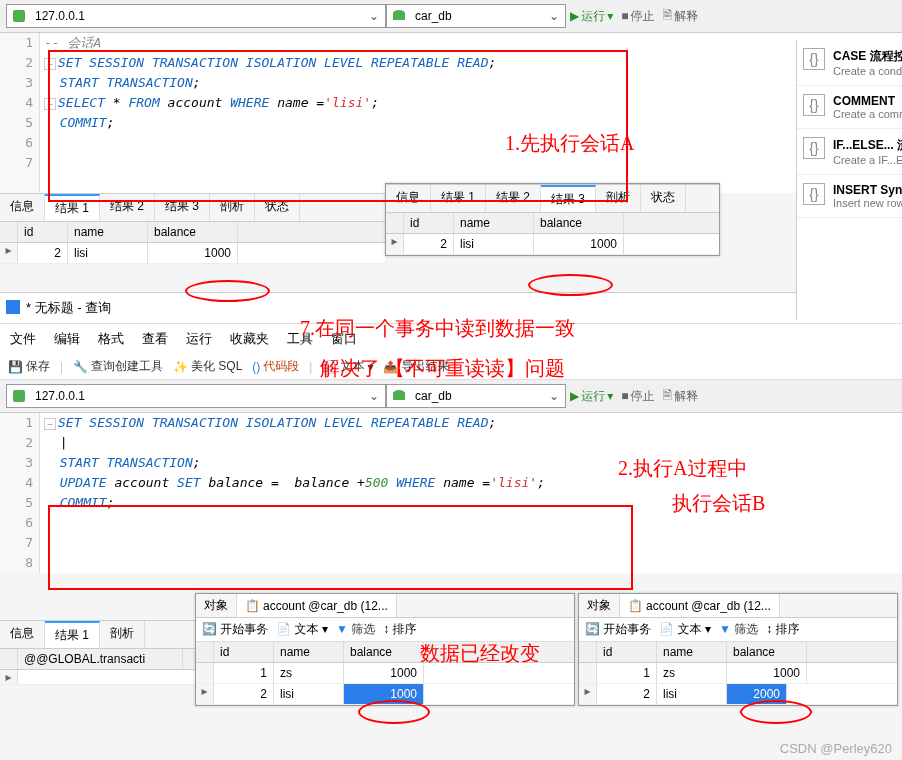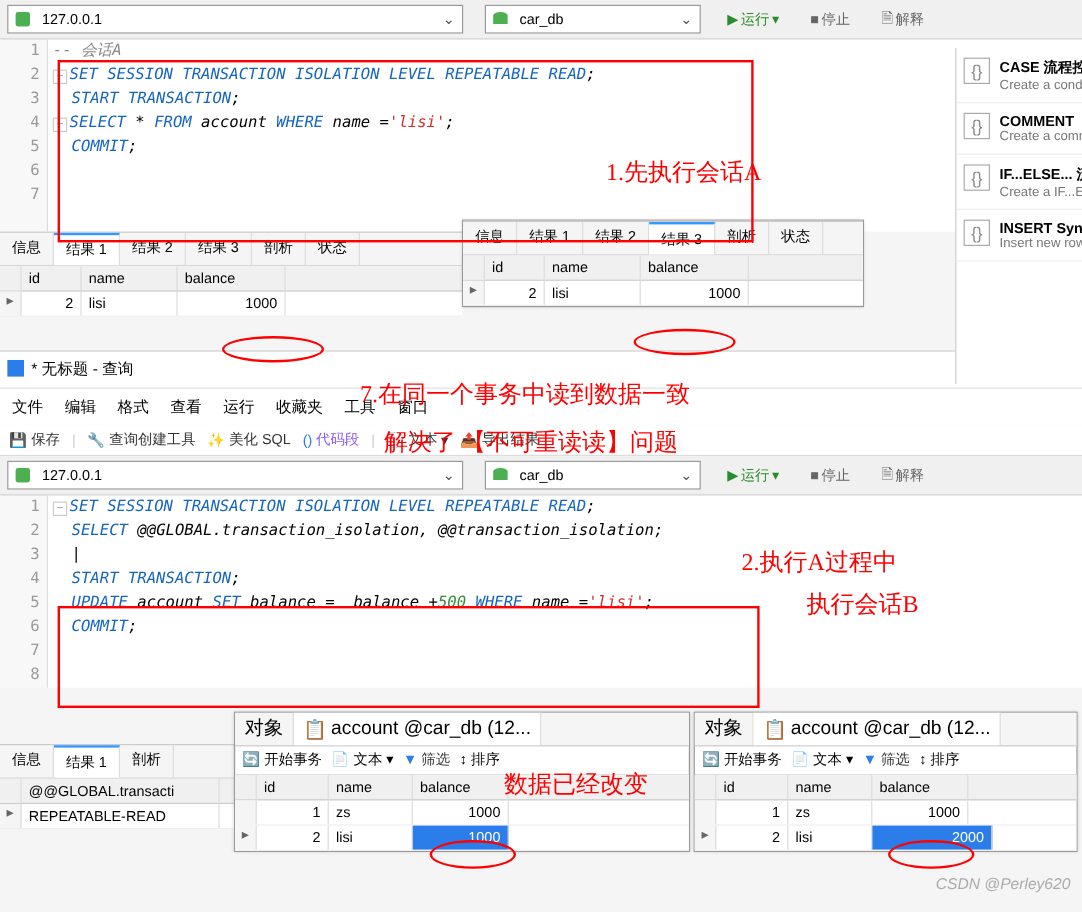--- a/index.html
+++ b/index.html
@@ -1,17 +1,17 @@
 <!DOCTYPE html>
 <html><head>
 <meta charset="utf-8">
 <style>
 * { box-sizing: border-box; margin: 0; padding: 0; }
 body { font-family: "Microsoft YaHei", Arial, sans-serif; font-size: 12px; background: #f5f5f5; width: 902px; height: 760px; overflow: hidden; position: relative; }
-.topbar { display: flex; align-items: center; padding: 4px 6px; background: #f0f0f0; border-bottom: 1px solid #ccc; gap: 18px; }
+.topbar { display: flex; align-items: center; padding: 4px 6px; background: #f0f0f0; border-bottom: 1px solid #ccc; gap: 0; }
 .dropdown { display: flex; align-items: center; border: 1px solid #999; background: #fff; height: 24px; flex: 1; }
 .dropdown .icon { width: 20px; height: 20px; display: flex; align-items: center; justify-content: center; margin: 0 2px; }
 .dropdown .text { flex: 1; padding: 0 4px; font-size: 12px; }
 .dropdown .caret { padding: 0 6px; color: #555; }
 .runbtn { color: #2a8c2a; font-size: 12px; display: flex; align-items: center; gap: 2px; padding: 0 4px; }
 .stopbtn, .explainbtn { color: #666; font-size: 12px; display: flex; align-items: center; gap: 2px; padding: 0 4px; }
 .session { display: flex; }
 .gutter { width: 40px; background: #f8f8f8; border-right: 1px solid #ddd; text-align: right; padding-right: 6px; color: #999; font-family: Consolas, monospace; font-size: 13px; line-height: 20px; }
 .code { flex: 1; background: #fff; font-family: Consolas, monospace; font-size: 13px; line-height: 20px; padding: 0 4px; position: relative; font-style: italic; }
 .code .line { white-space: pre; }
@@ -36,26 +36,26 @@
 .sidebar .head { padding: 6px; font-size: 13px; border-bottom: 1px solid #ddd; }
 .sidebar .item { display: flex; gap: 8px; padding: 8px 6px; border-bottom: 1px solid #eee; }
 .sidebar .item .ic { width: 22px; height: 22px; border: 1px solid #aaa; display: flex; align-items: center; justify-content: center; font-size: 14px; color: #888; flex-shrink: 0; }
 .sidebar .item .t1 { font-weight: bold; font-size: 12px; white-space: nowrap; }
 .sidebar .item .t2 { font-size: 11px; color: #777; white-space: nowrap; }
 .wintitle { display: flex; align-items: center; gap: 6px; padding: 6px; background: #fff; border-top: 1px solid #ccc; border-bottom: 1px solid #ddd; font-size: 13px; }
 .menubar { display: flex; gap: 18px; padding: 6px 10px; background: #fff; font-size: 13px; }
 .toolbar { display: flex; gap: 10px; padding: 4px 8px; background: #fff; border-bottom: 1px solid #ddd; align-items: center; font-size: 12px; color: #333; }
 .toolbar .t { display: flex; align-items: center; gap: 3px; }
 .subpane { position: absolute; background: #fff; border: 1px solid #999; box-shadow: 0 0 3px rgba(0,0,0,0.2); }
-.subpane .subtabs { display: flex; background: #f5f5f5; border-bottom: 1px solid #ccc; font-size: 16px; }
+.subpane .subtabs { display: flex; background: #f5f5f5; border-bottom: 1px solid #ccc; font-size: 12px; }
 .subpane .subtabs .stab { padding: 3px 8px; border-right: 1px solid #ddd; display: flex; align-items: center; gap: 3px; }
 .subpane .subtabs .stab.active { background: #fff; }
 .subpane .subtool { display: flex; gap: 8px; padding: 3px 6px; font-size: 12px; border-bottom: 1px solid #ddd; align-items: center; }
 .highlight { background: #2b7de9; color: #fff; }
-.watermark { position: absolute; bottom: 16px; right: 10px; color: #aaa; font-size: 13px; font-style: italic; }
+.watermark { position: absolute; bottom: 4px; right: 10px; color: #aaa; font-size: 13px; }
 </style>
 </head>
 <body>
 
 <div class="topbar">
   <div class="dropdown" style="flex:0 0 380px">
     <span class="icon">
         <svg width="14" height="14">
           <rect x="1" y="1" width="12" height="12" fill="#4caf50" rx="2"></rect>
         </svg>
@@ -154,21 +154,21 @@
   <span>运行</span>
   <span>收藏夹</span>
   <span>工具</span>
   <span>窗口</span>
 </div>
 <div class="toolbar">
   <span class="t">💾 <span>保存</span></span>
   <span style="color:#ccc">|</span>
   <span class="t">🔧 <span>查询创建工具</span></span>
   <span class="t">✨ <span>美化 SQL</span></span>
-  <span class="t" style="color:#2b7de9">() <span style="color:#8b5cf6">代码段</span></span>
+  <span class="t" style="color:#2b7de9">() <span style="color:#c2410c">代码段</span></span>
   <span style="color:#ccc">|</span>
   <span class="t">📄 <span>文本</span> ▾</span>
   <span class="t">📤 <span>导出结果</span></span>
 </div>
 
 <div class="topbar">
   <div class="dropdown" style="flex:0 0 380px">
     <span class="icon">
         <svg width="14" height="14">
           <rect x="1" y="1" width="12" height="12" fill="#4caf50" rx="2"></rect>
@@ -189,21 +189,20 @@
   </div>
   <span class="runbtn">▶ <span>运行</span> ▾</span>
   <span class="stopbtn">■ <span>停止</span></span>
   <span class="explainbtn">🗎 <span>解释</span></span>
 </div>
 
 <div class="session" style="height:160px">
   <div class="gutter">1<br>2<br>3<br>4<br>5<br>6<br>7<br>8</div>
   <div class="code">
     <div class="line"><span class="collapse">−</span><span class="kw">SET SESSION TRANSACTION ISOLATION LEVEL REPEATABLE READ</span>;</div>
-    <div class="line">  <span class="kw">SELECT</span><span> @@GLOBAL.transaction_isolation, @@transaction_isolation;</span></div>
     <div class="line">  |</div>
     <div class="line">  <span class="kw">START TRANSACTION</span>;</div>
     <div class="line">  <span class="kw">UPDATE</span><span> account </span><span class="kw">SET</span><span> balance =  balance +</span><span class="num">500</span> <span class="kw">WHERE</span><span> name =</span><span class="str">'lisi'</span>;</div>
     <div class="line">  <span class="kw">COMMIT</span>;</div>
     <div class="line"></div>
   </div>
 </div>
 
 <div style="width:195px;position:absolute;left:0;top:620px">
   <div class="tabs">
@@ -211,21 +210,20 @@
     <div class="tab active">结果 1</div>
     <div class="tab">剖析</div>
   </div>
   <div class="grid">
     <div class="gridhead">
         <div class="rowmark"></div>
         <div class="cell" style="width:165px">@@GLOBAL.transacti</div>
       </div>
     <div class="gridrow">
         <div class="rowmark">▸</div>
-        <div class="cell" style="width:165px">REPEATABLE-READ</div>
       </div>
   </div>
 </div>
 
 <div class="subpane" style="left:195px;top:593px;width:380px">
   <div class="subtabs">
     <div class="stab">对象</div>
     <div class="stab active">📋 <span>account @car_db (12...</span></div>
   </div>
   <div class="subtool">
@@ -277,21 +275,21 @@
     <div class="gridrow">
         <div class="rowmark"></div>
         <div class="cell" style="width:60px;text-align:right">1</div>
         <div class="cell" style="width:70px">zs</div>
         <div class="cell" style="width:80px;text-align:right">1000</div>
       </div>
     <div class="gridrow">
         <div class="rowmark">▸</div>
         <div class="cell" style="width:60px;text-align:right">2</div>
         <div class="cell" style="width:70px">lisi</div>
-        <div class="cell highlight" style="width:100px;text-align:right">2000</div>
+        <div class="cell highlight" style="width:60px;text-align:right">2000</div>
       </div>
   </div>
 </div>
 
 <div class="sidebar">
   <div class="item">
       <div class="ic">{}</div>
       <div>
         <div class="t1">CASE 流程控制</div>
         <div class="t2">Create a conditi</div>

